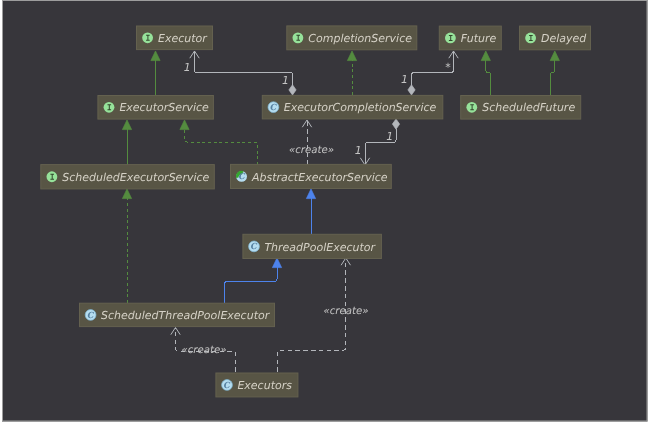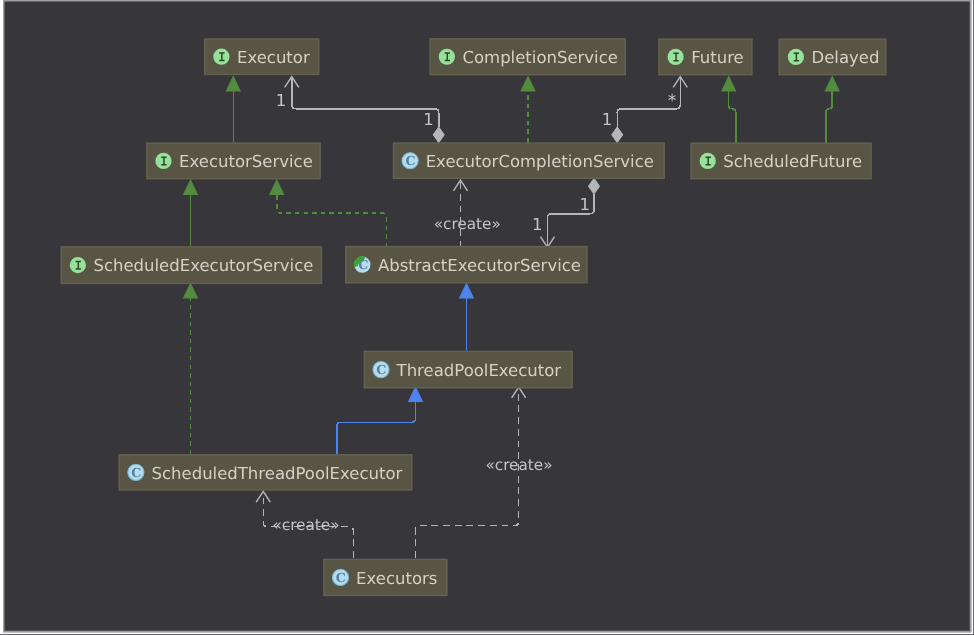--- a/index.html
+++ b/index.html
@@ -1,20 +1,20 @@
 <!DOCTYPE html>
 <html><head>
 <meta charset="utf-8">
 <style>
   html,body{margin:0;padding:0;background:#ffffff;}
   body{width:649px;height:423px;overflow:hidden;font-family:"Liberation Sans",sans-serif;
        -webkit-font-smoothing:antialiased;text-rendering:geometricPrecision;}
   svg text{-webkit-font-smoothing:antialiased;}
   #canvas{will-change:transform;transform:translateZ(0);}
-  #root{position:relative;width:649px;height:423px;}
+  #root{position:relative;width:649px;height:423px;font-style:italic;}
   #canvas{position:absolute;left:0;top:0;}
 </style>
 </head>
 <body>
 
 <div id="root">
   <svg id="canvas" width="649" height="423" viewBox="0 0 649 423">
       <rect x="0" y="0" width="649" height="423" fill="#ffffff"></rect>
       <rect x="2" y="0" width="645.5" height="421.5" fill="#37363b"></rect>
       <g>

